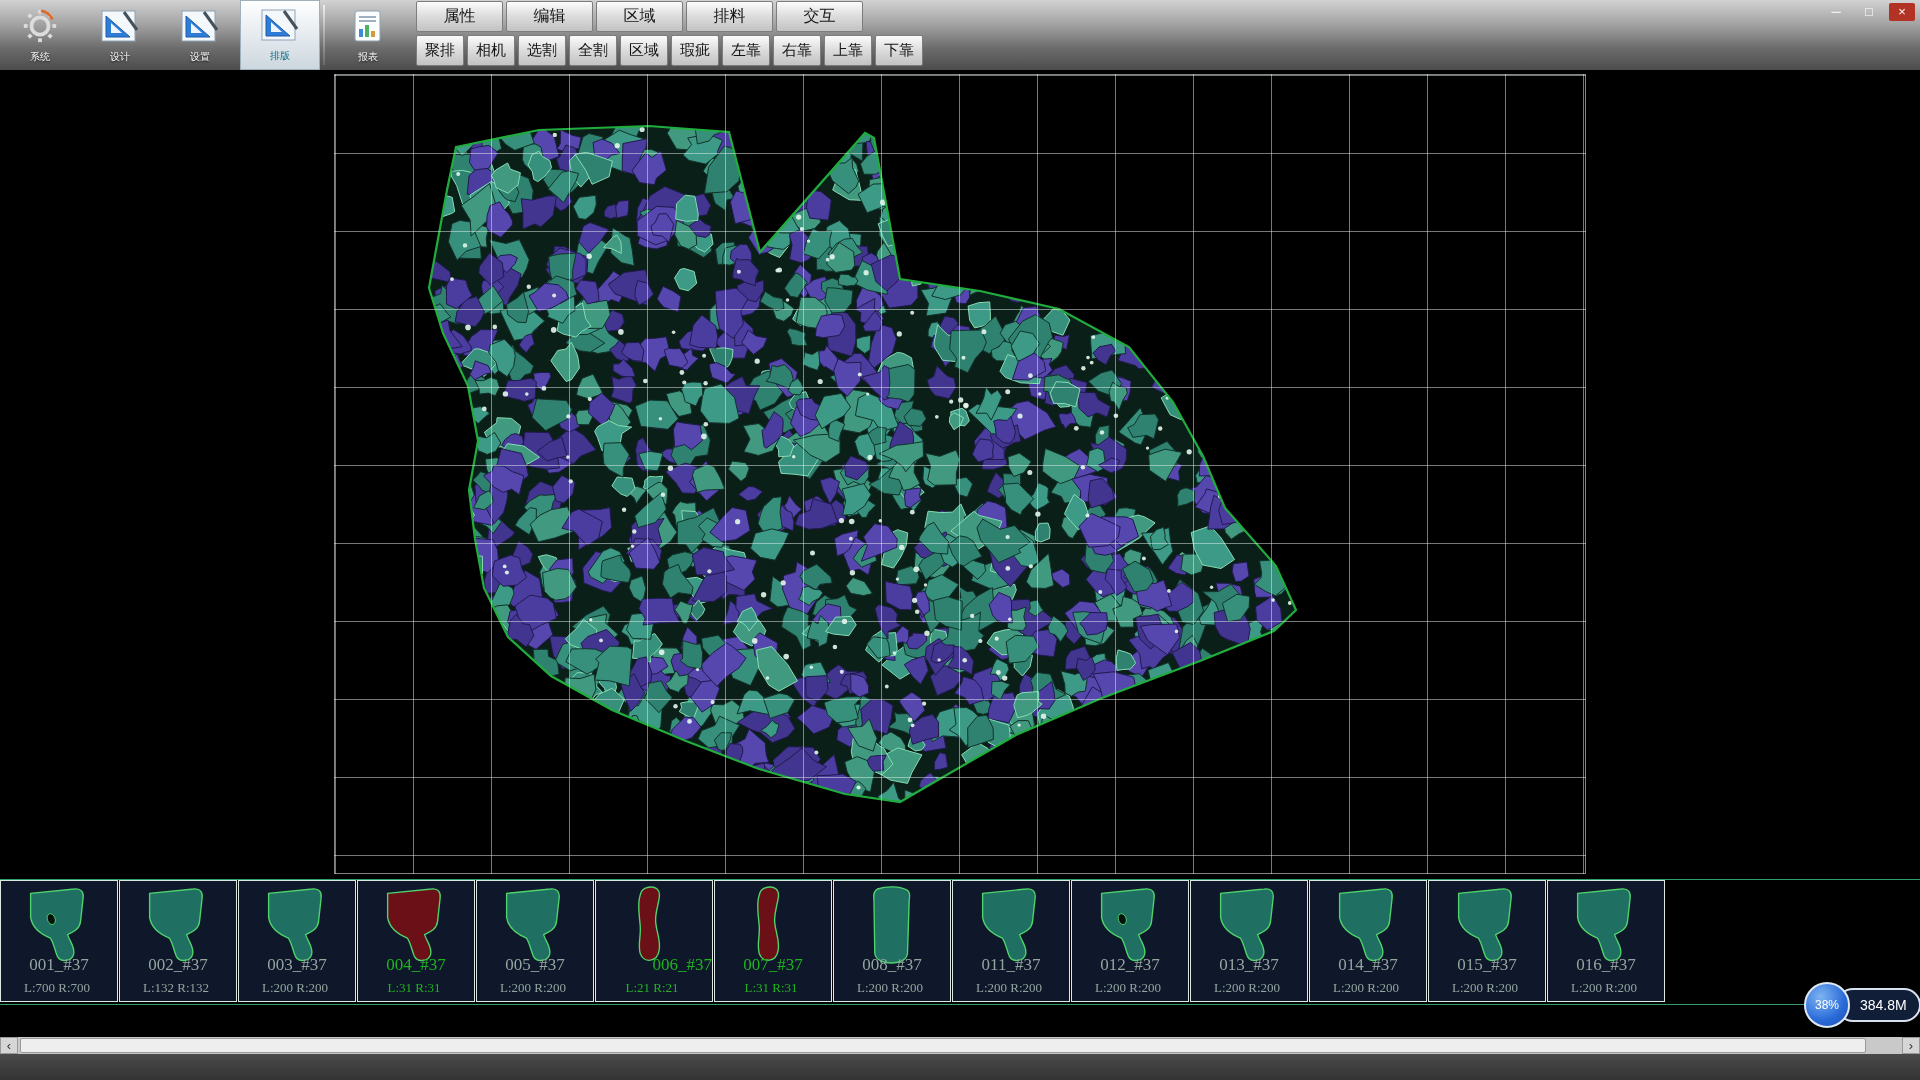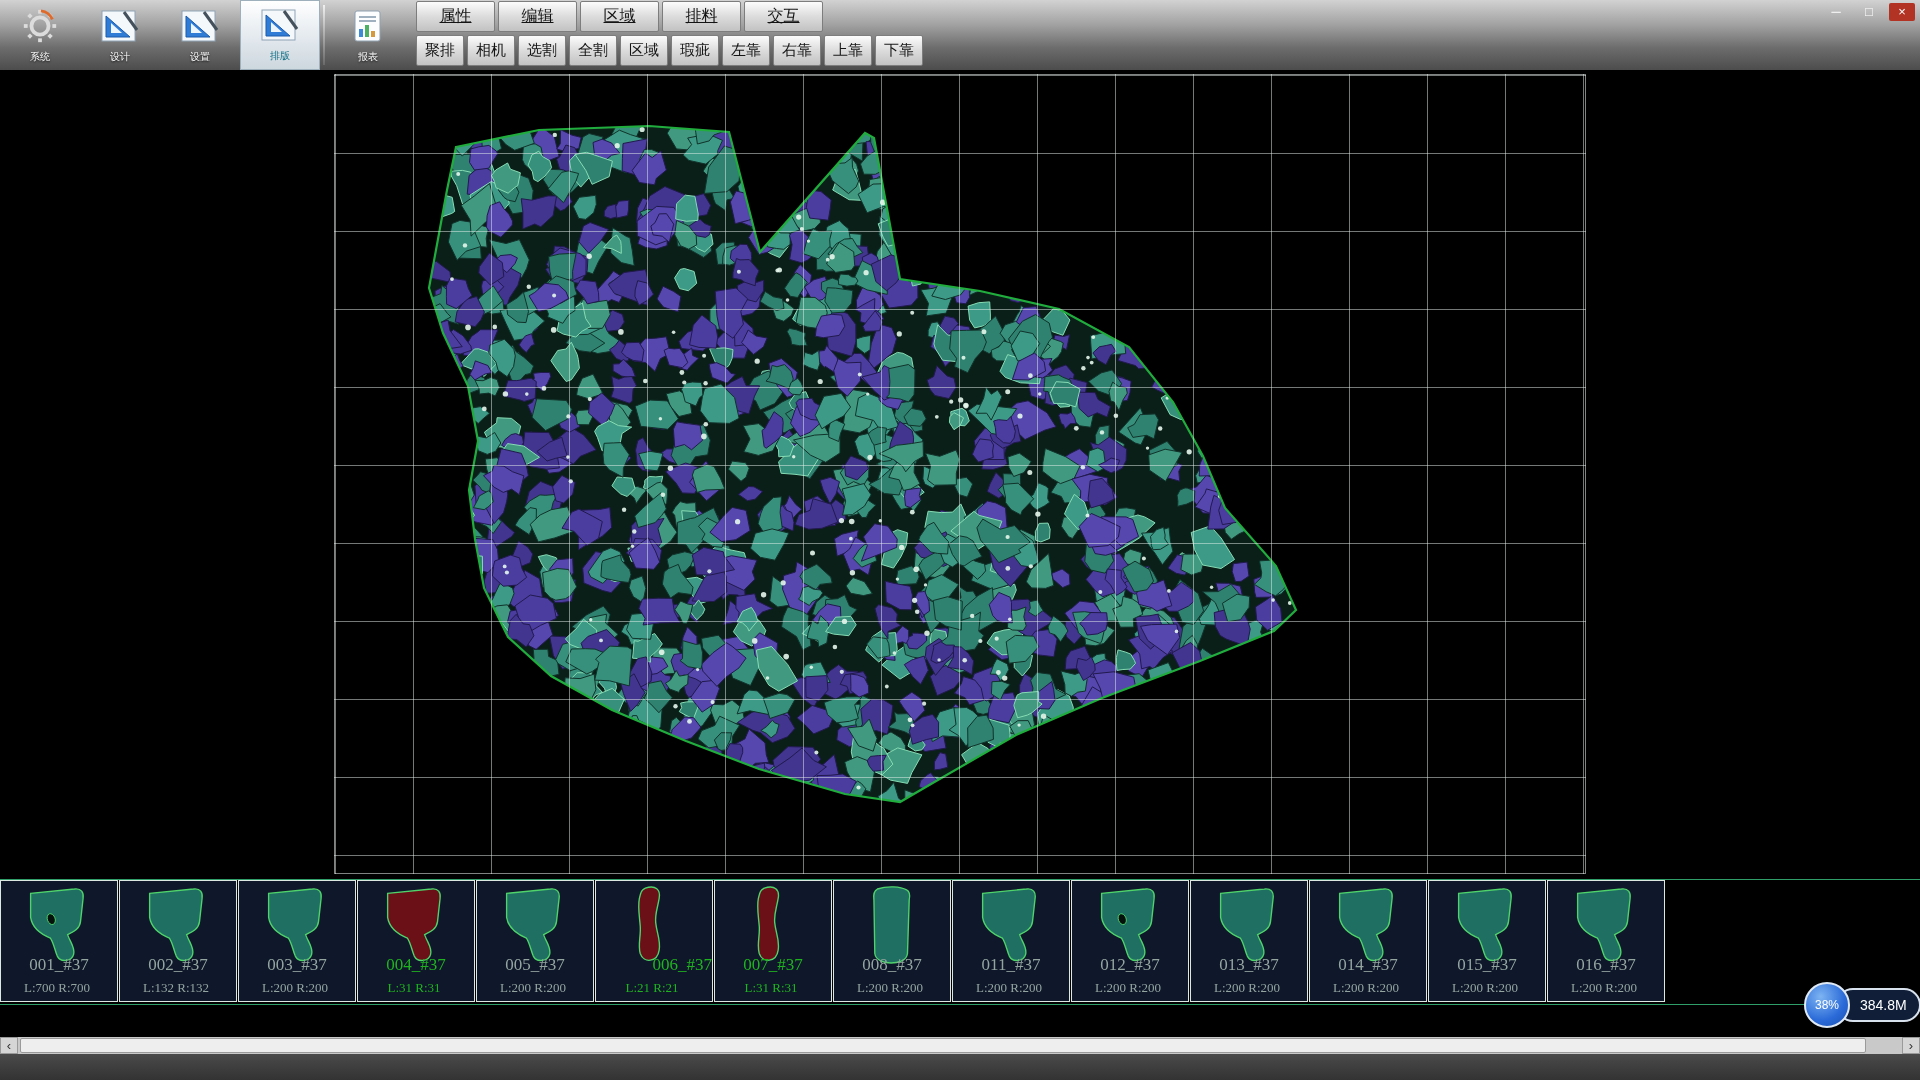--- a/index.html
+++ b/index.html
@@ -27,21 +27,21 @@
   .nav-sep{width:2px;height:60px;margin:5px 3px 0 3px;background:linear-gradient(#f0f0f0,#6a6a6a);}
   .menus{display:flex;flex-direction:column;margin-left:8px;flex:0 0 auto;}
   .menu-row{display:flex;gap:3px;}
   .menu-row.tabs{margin-top:1px;}
   .menu-row.tools{margin-top:3px;}
   .mbtn{
     box-sizing:border-box;height:31px;display:flex;align-items:center;justify-content:center;
     background:linear-gradient(#fcfcfc,#dcdcdc 50%,#c2c2c2);
     border:1px solid #7d7d7d;border-radius:2px;color:#141414;cursor:pointer;
   }
-  .mbtn.tab{width:79px;font-size:16px;text-decoration:underline;}
+  .mbtn.tab{width:87px;font-size:16px;}
   .mbtn.tool{width:48px;font-size:15px;text-align:right;}
   .win-controls{position:absolute;top:1px;right:5px;height:21px;display:flex;gap:7px;align-items:center;z-index:30;}
   .wc{width:26px;height:18px;display:flex;align-items:center;justify-content:center;
       color:#fff;font-size:13px;cursor:pointer;}
   .wc.close{background:#b23224;border-radius:2px;}
   
   .canvas{position:absolute;left:0;top:70px;width:1920px;height:809px;background:#000;}
   #hide-svg{position:absolute;left:0;top:0;z-index:2;}
   .grid{
     position:absolute;left:334px;top:4px;width:1250px;height:798px;z-index:3;pointer-events:none;

